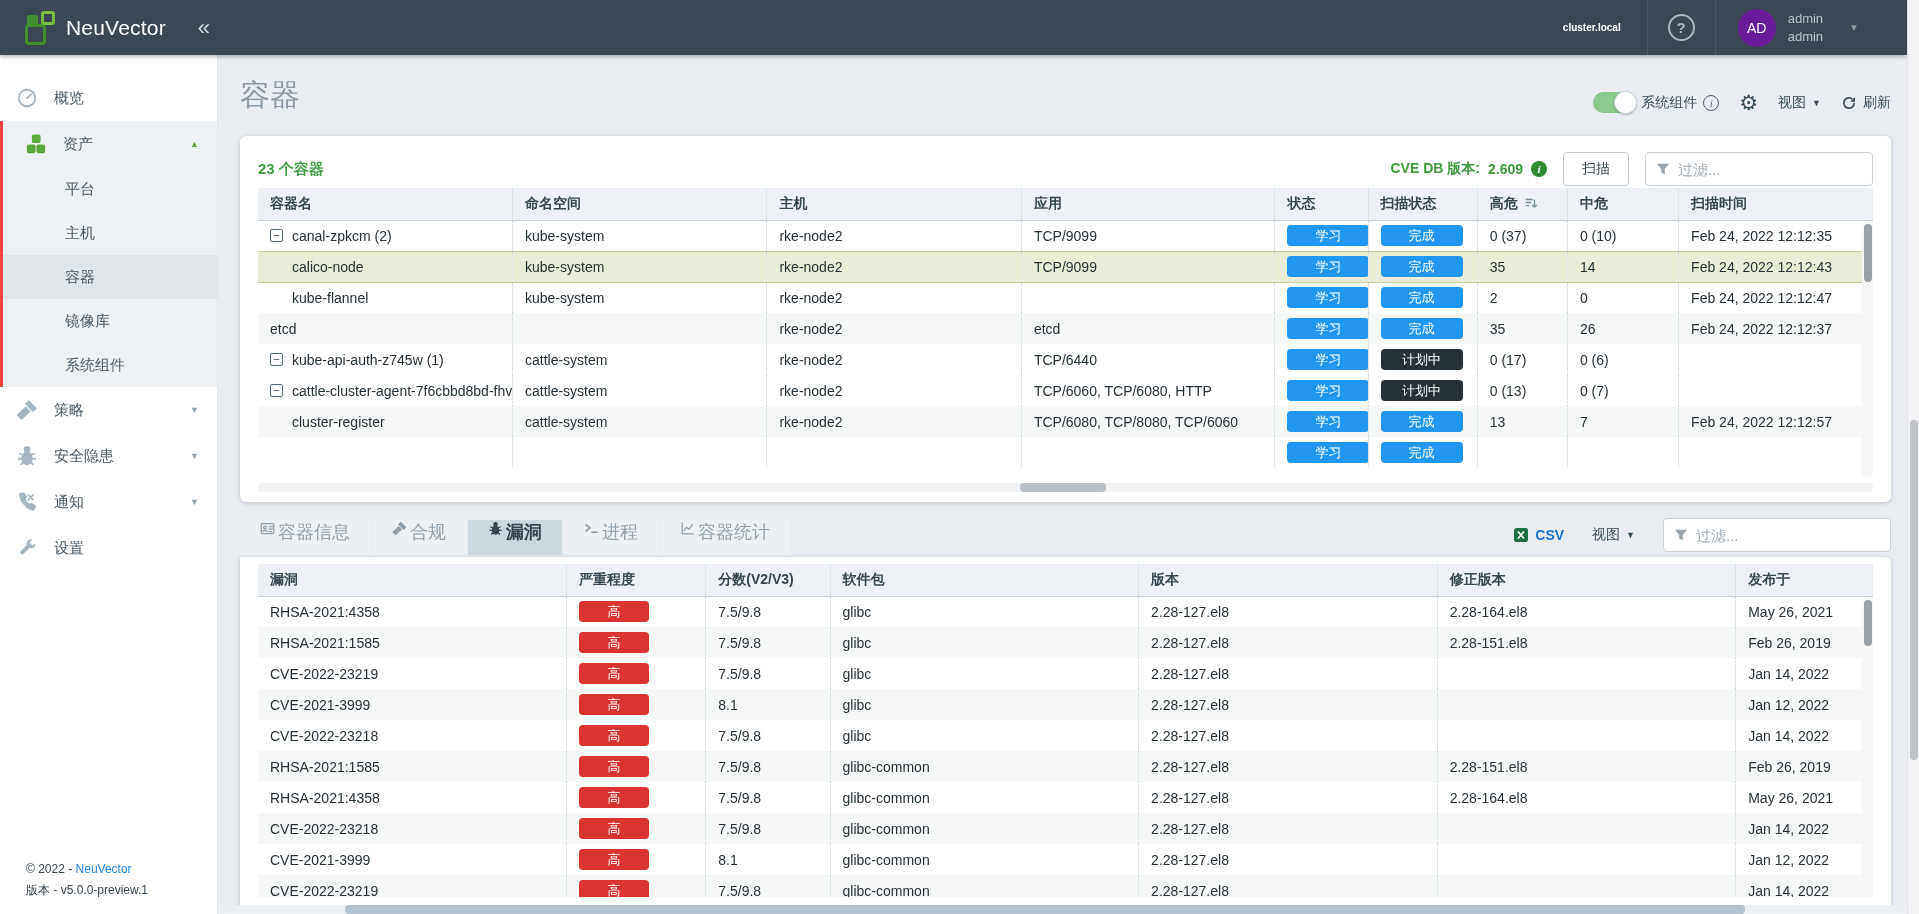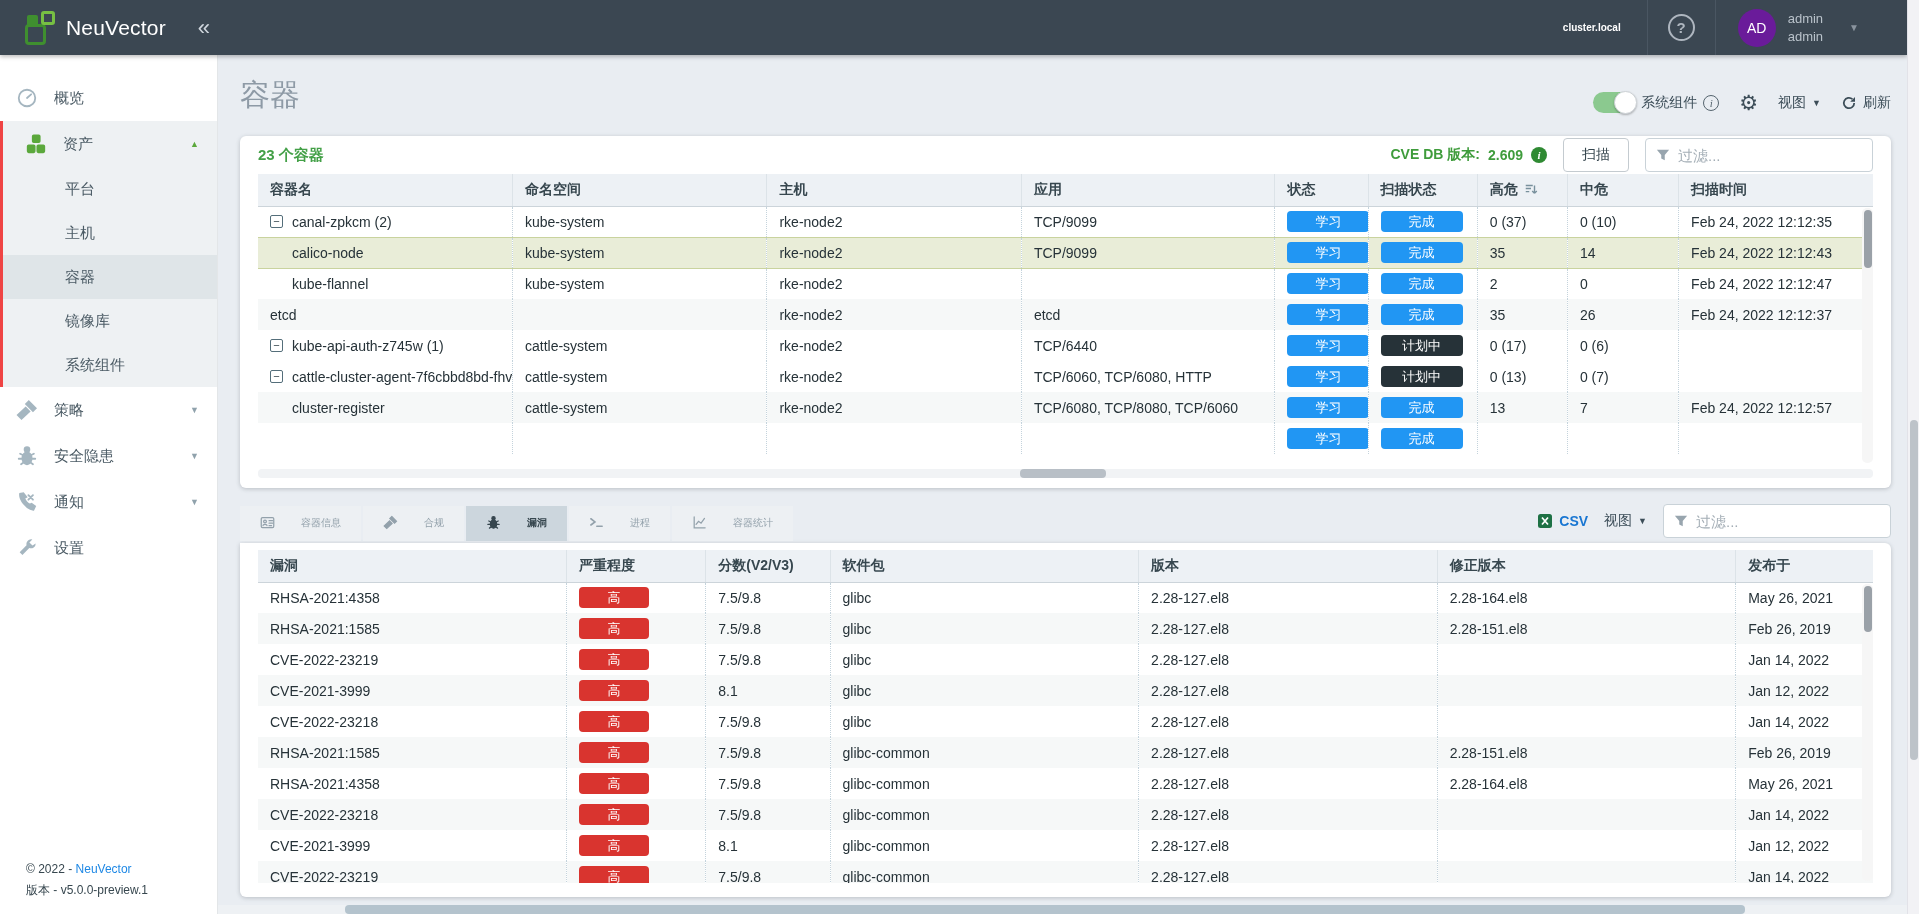--- a/index.html
+++ b/index.html
@@ -53,21 +53,21 @@
   .ctl { display:flex; align-items:center; gap:6px; cursor:pointer; }
   .switch { width:42px; height:21px; border-radius:11px; background:#8bc98f; position:relative; cursor:pointer; }
   .knob { position:absolute; right:-2px; top:-1px; width:23px; height:23px; border-radius:50%; background:#fff; border:1px solid #cdd2d6; box-shadow:0 1px 2px rgba(0,0,0,.25); }
   .info-o { width:16px; height:16px; border:1.4px solid #56656f; border-radius:50%; font-size:11px; display:inline-flex; align-items:center; justify-content:center; color:#56656f; font-family:"Liberation Serif",serif; font-style:italic; }
   .gear { font-size:21px; line-height:1; }
   .ctl svg.mini { width:16px; height:16px; }
   .caret-d { font-size:9px; }
 
   
   .card { background:#fff; border-radius:6px; box-shadow:0 1px 4px rgba(60,70,80,.28); }
-  .card1 { margin-top:20px; padding:0 18px 10px; }
+  .card1 { margin-top:20px; padding:14px 18px 10px; }
   .card1-head { display:flex; align-items:center; height:38px; }
   .count-label { color:#43a047; font-weight:bold; font-size:15px; }
   .c1-right { margin-left:auto; display:flex; align-items:center; gap:16px; }
   .cvedb { color:#3f9c3c; font-weight:bold; font-size:14px; display:flex; align-items:center; gap:8px; }
   .info-f { width:16px; height:16px; background:#2f8a33; border-radius:50%; color:#fff; font-size:11px; display:inline-flex; align-items:center; justify-content:center; font-family:"Liberation Serif",serif; font-style:italic; cursor:pointer; }
   .scan-btn { border:1px solid #c4cbd0; background:#fff; border-radius:4px; height:34px; padding:0 18px; font-size:14px; color:#37474f; cursor:pointer; }
   .filter-box { display:flex; align-items:center; width:228px; height:34px; border:1px solid #c9d2d8; border-radius:4px; background:#fff; padding:0 10px; gap:8px; }
   .filter-box svg { width:14px; height:14px; color:#98a5ae; flex:0 0 14px; }
   .filter-box input { border:none; outline:none; width:100%; font-size:15px; color:#37474f; font-family:inherit; }
   .filter-box input::placeholder { color:#a4aeb6; }
@@ -94,25 +94,25 @@
     color:#fff; font-size:13px; line-height:1; cursor:default; }
   .badge.red { width:70px; }
   .in-vscroll { position:absolute; right:0; top:34px; bottom:2px; width:11px; background:#f6f6f6; border-radius:5px; }
   .in-vthumb { position:absolute; left:1.5px; top:2px; width:8px; background:#9aa1a8; border-radius:4px; }
   .h-scroll1 { height:9px; background:#f1f3f5; border-radius:4px; margin-top:4px; position:relative; }
   .h-thumb1 { position:absolute; top:0; height:9px; border-radius:4px; background:#b8bfc6; left:762px; width:86px; }
 
   
   .tabs-row { display:flex; align-items:center; margin-top:16px; }
   .tabs { display:flex; gap:2px; }
-  .tab { height:35px; display:flex; align-items:center; gap:26px; padding:0 20px; background:#edf0f3;
-    color:#93a1ab; font-size:10px; cursor:pointer; }
+  .tab { height:35px; display:flex; align-items:flex-start; gap:3px; padding:0 20px; background:#edf0f3;
+    color:#93a1ab; font-size:18px; cursor:pointer; }
   .tab svg { width:15px; height:15px; }
   .tab.active { background:#ccd6dd; color:#37474f; font-weight:bold; }
-  .tabs-right { margin-left:auto; display:flex; align-items:center; gap:16px; margin-bottom:4px; }
+  .tabs-right { margin-left:auto; display:flex; align-items:center; gap:28px; margin-bottom:4px; }
   .csv-btn { display:flex; align-items:center; gap:6px; color:#1976d2; font-weight:bold; font-size:14px; cursor:pointer; }
   .csv-btn svg { width:16px; height:16px; }
   .view-btn { display:flex; align-items:center; gap:6px; color:#3c4d58; font-size:14px; cursor:pointer; }
 
   .card2 { margin-top:1px; padding:7px 18px 14px; border-top-left-radius:0; }
 
   
   .h-scroll-page { position:absolute; left:218px; bottom:0; width:1689px; height:9px; background:#eef1f4; z-index:35; }
   .h-thumb-page { position:absolute; top:0; height:9px; left:127px; width:1400px; background:#b4c3cd; border-radius:4px; }
 </style>

